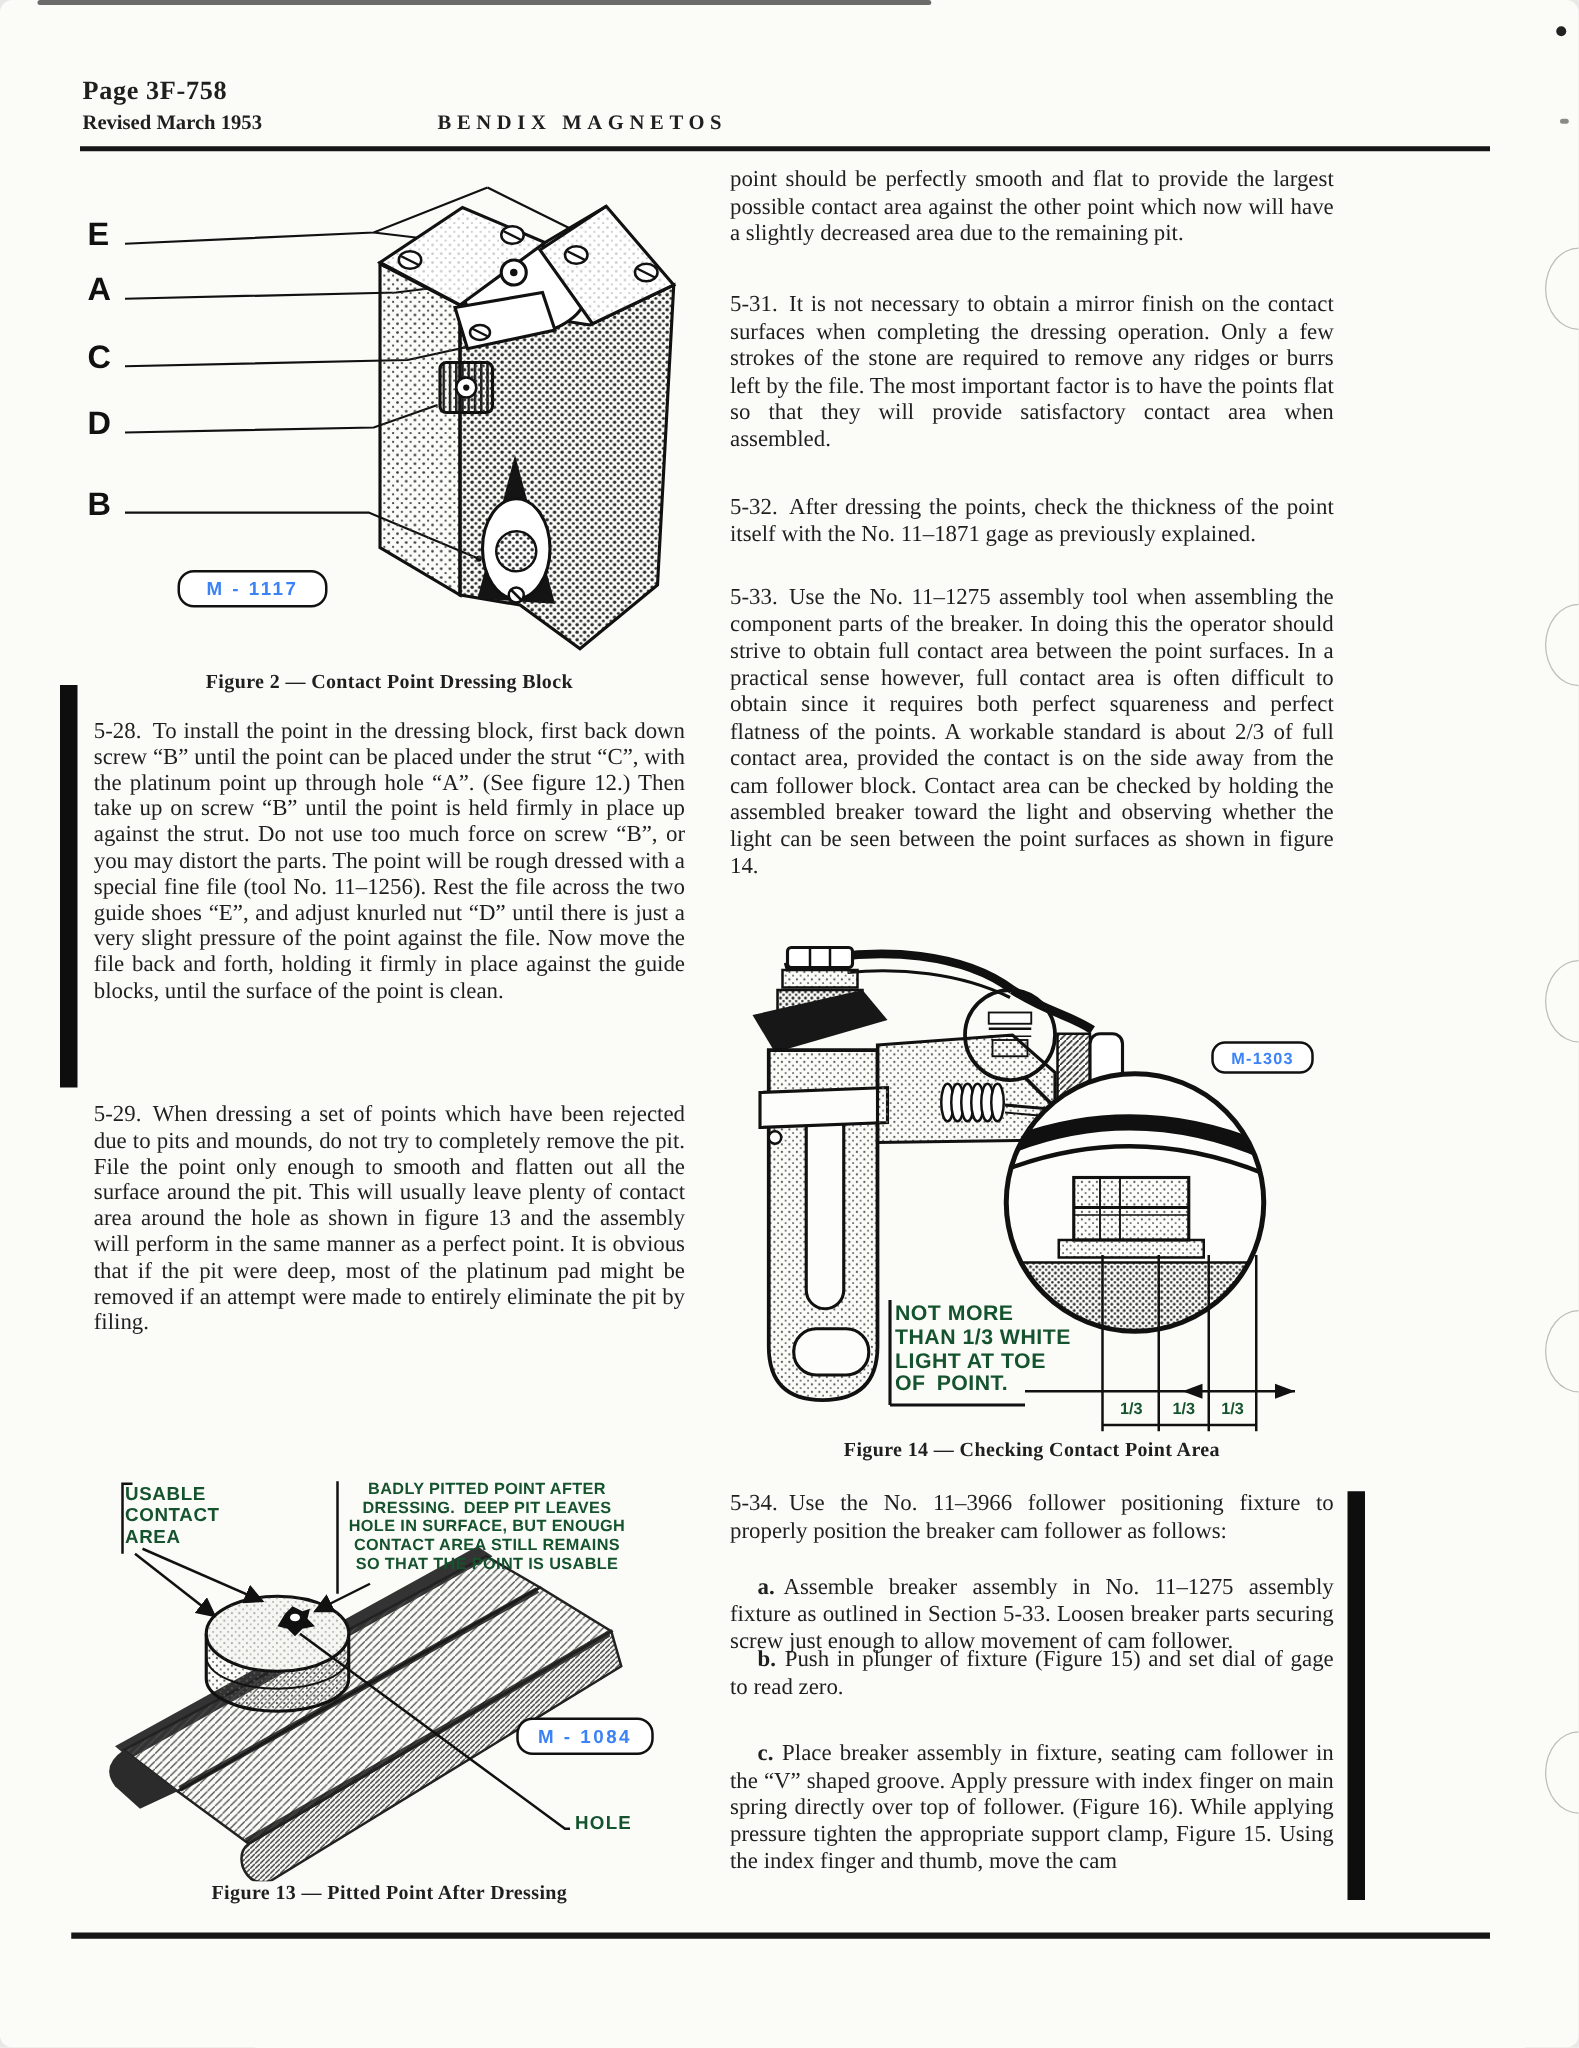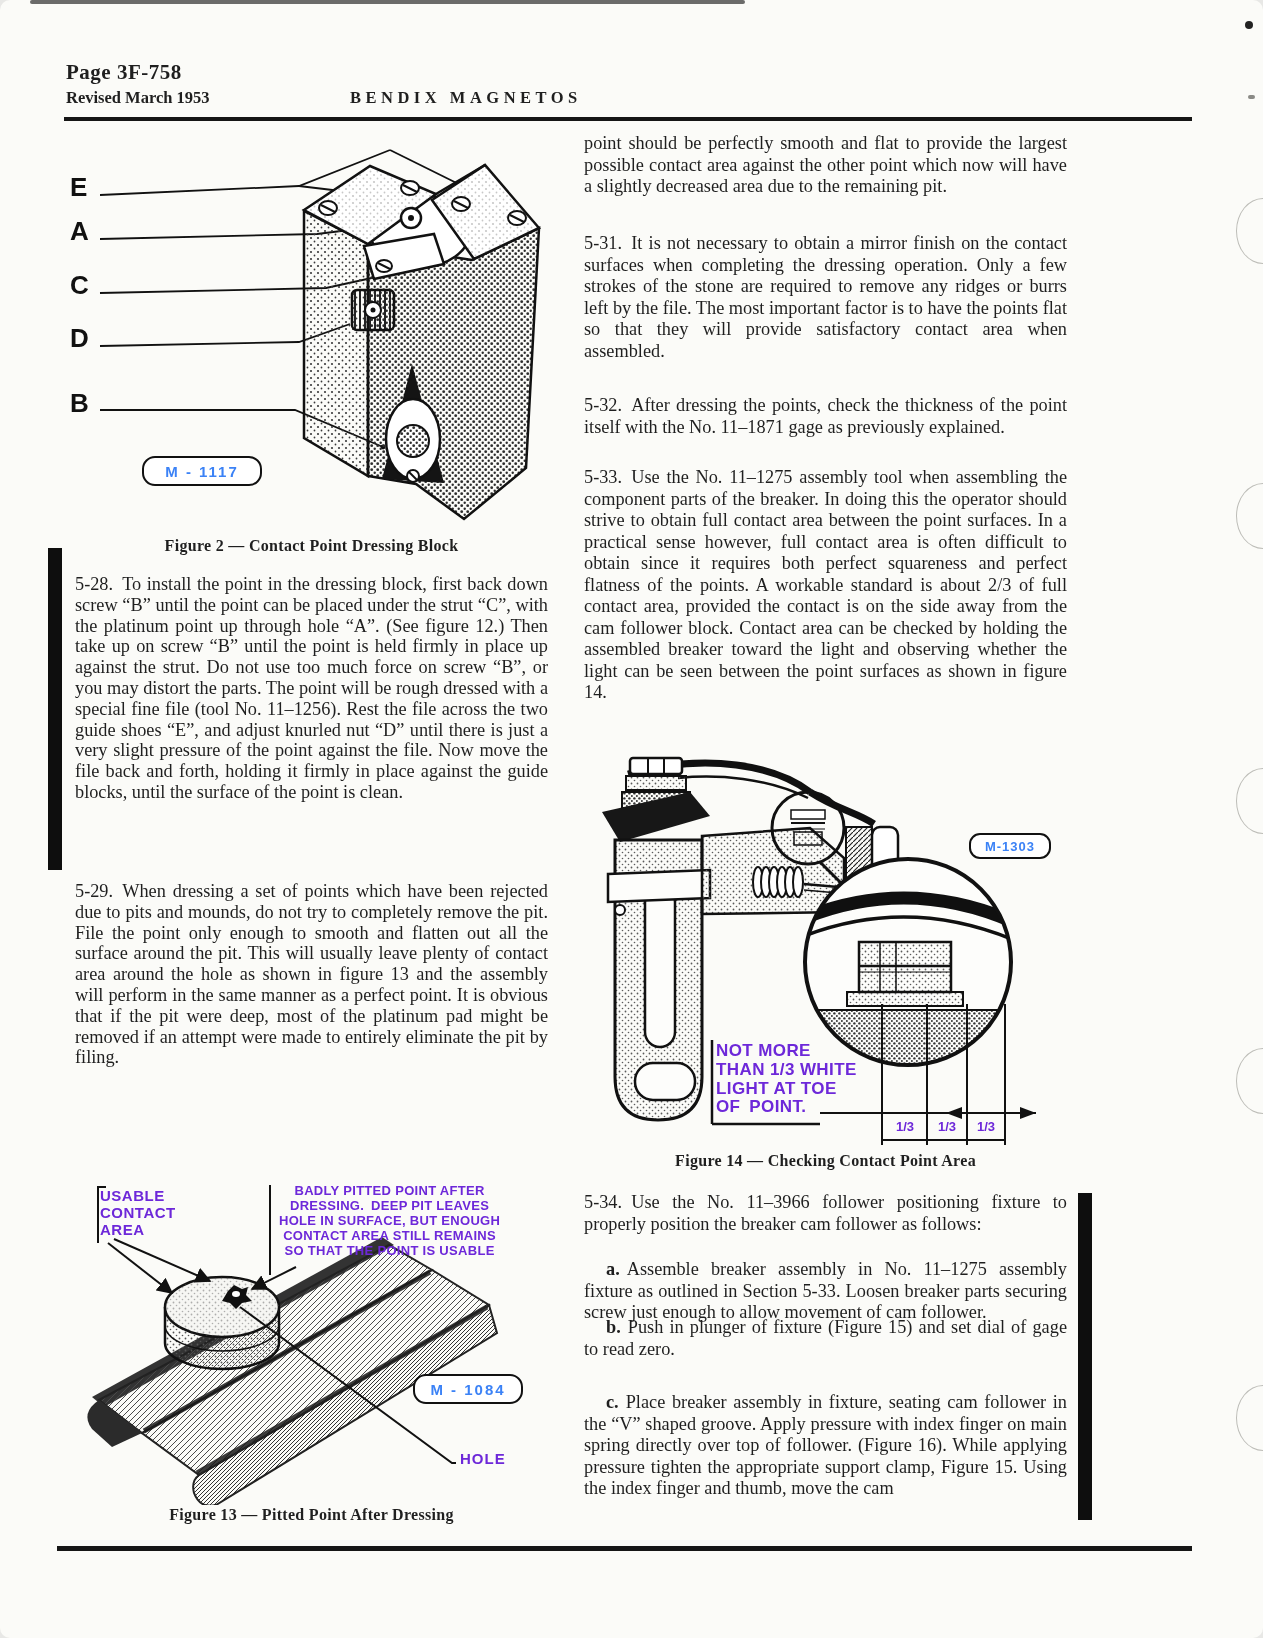--- a/index.html
+++ b/index.html
@@ -36,21 +36,21 @@
   .bar-left{left:48px; top:548px; width:14px; height:322px; background:#0e0e0e;}
   .bar-right{left:1078px; top:1193px; width:14px; height:327px; background:#0e0e0e;}
   
   .callout{font-family:"Liberation Sans",sans-serif; font-weight:700; font-size:26px; color:#111;}
   .tag{border:2.5px solid #111; border-radius:13px; background:#fff;
     display:flex; align-items:center; justify-content:center;
     font-family:"Liberation Sans",sans-serif; font-weight:700; letter-spacing:2px; color:#3b82f6;text-align:center;}
   .tag12{left:142px; top:456px; width:116px; height:26px; font-size:15px;}
   .tag13{left:413px; top:1374px; width:106px; height:26px; font-size:15px;}
   .tag14{left:944px; top:833px; width:78px; height:22px; font-size:13px; border-width:2px; border-radius:11px; letter-spacing:1px;margin-left:25px;}
-  .figlabel{font-family:"Liberation Sans",sans-serif; font-weight:700; color:#6d28d9; white-space:pre-line;}
+  .figlabel{font-family:"Liberation Sans",sans-serif; font-weight:700; color:#14532d; white-space:pre-line;}
   .lab-usable{left:100px; top:1187px; font-size:15px; line-height:17px; letter-spacing:.5px;}
   .lab-pitted{left:279px; top:1184px; font-size:13px; line-height:14.9px; letter-spacing:.3px;text-align:center;}
   .lab-hole{left:460px; top:1450px; font-size:15px; letter-spacing:1px;}
   .lab-note{left:716px; top:1042px; width:160px; font-size:17px; line-height:18.8px; letter-spacing:.4px;}
   .lab-third{top:1119px; width:30px; text-align:center; font-size:13px;}
   .t1{left:890px;} .t2{left:932px;} .t3{left:971px;}
   svg{display:block;}
 </style>
 </head>
 <body>

